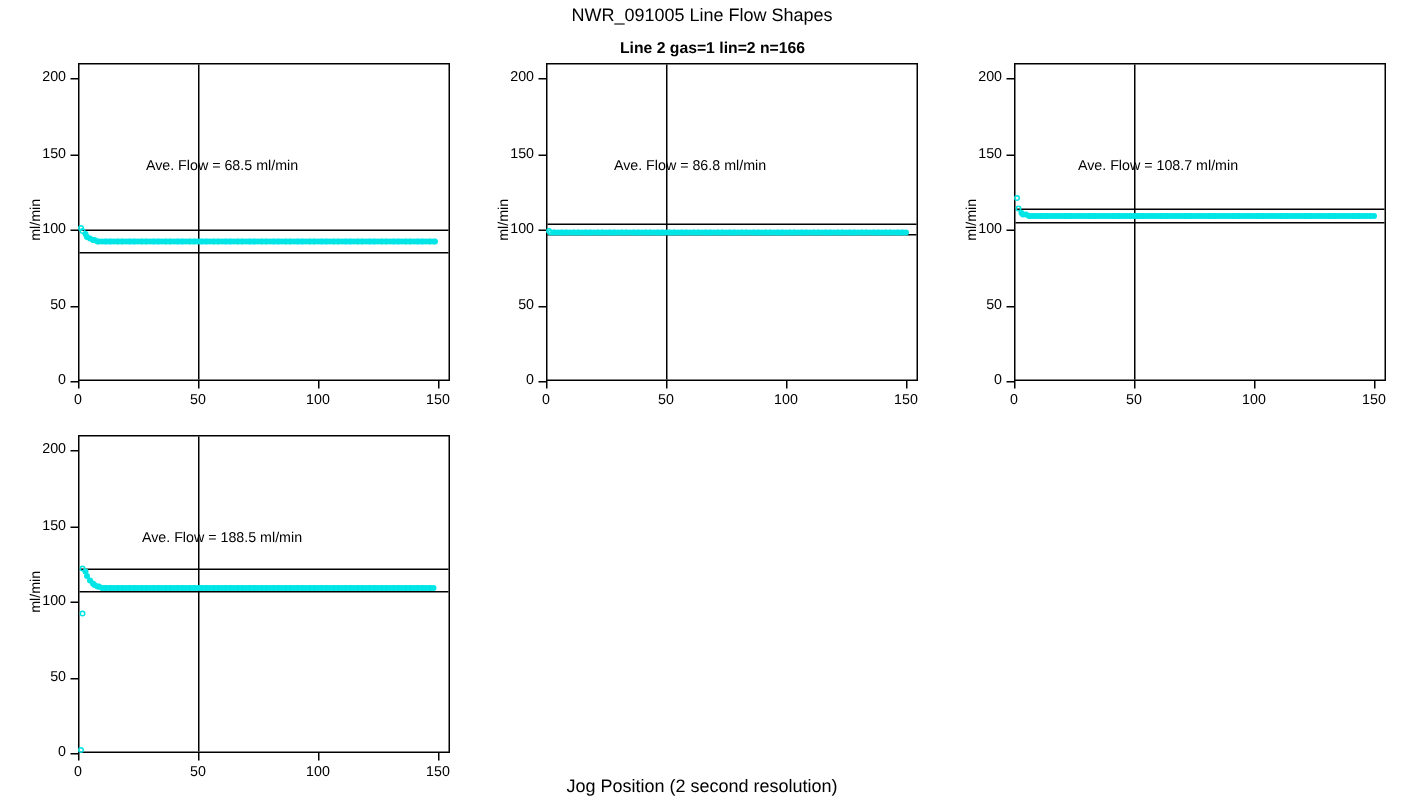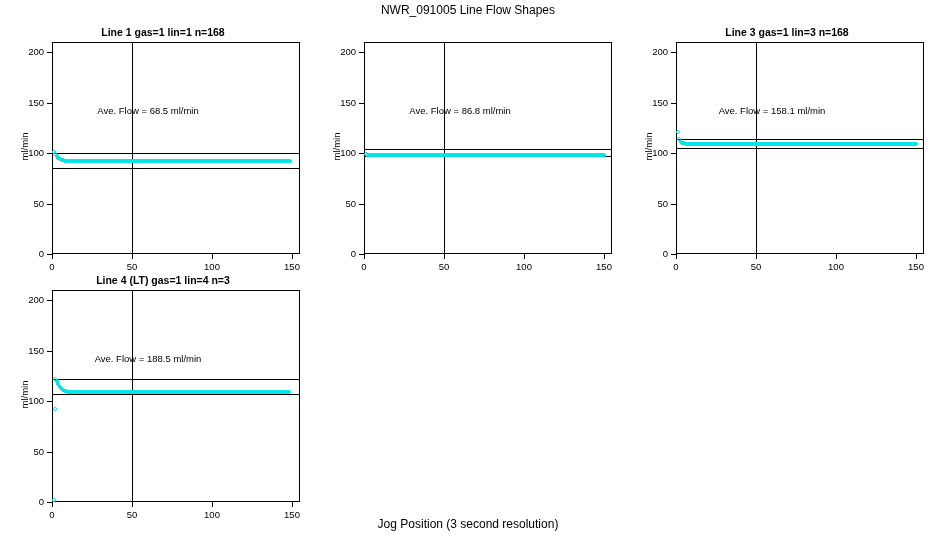--- a/index.html
+++ b/index.html
@@ -101,21 +101,20 @@
   .pt.open {
     background: transparent;
   }
 </style>
 </head>
 <body>
 
 <div id="figure-title">NWR_091005  Line Flow Shapes</div>
 
 <div class="panel" id="panel-0" style="left:18px; top:26px; width:290px; height:240px;">
-    <div class="panel-title">Line 1 gas=1 lin=1 n=168</div>
     <div class="plotbox" style="left: 34px; top: 16px; width: 248px; height: 212px;"></div>
     <div class="ylabel" style="left: -14px; top: 115px; width: 40px; text-align: center;">ml/min</div>
     <div class="tick" style="left: 29px; top: 228px; width: 5px; height: 1px;"></div>
     <div class="ytick-label" style="left: 0px; top: 222px; width: 26px;">0</div>
     <div class="tick" style="left: 29px; top: 177.524px; width: 5px; height: 1px;"></div>
     <div class="ytick-label" style="left: 0px; top: 171.524px; width: 26px;">50</div>
     <div class="tick" style="left: 29px; top: 127.048px; width: 5px; height: 1px;"></div>
     <div class="ytick-label" style="left: 0px; top: 121.048px; width: 26px;">100</div>
     <div class="tick" style="left: 29px; top: 76.5714px; width: 5px; height: 1px;"></div>
     <div class="ytick-label" style="left: 0px; top: 70.5714px; width: 26px;">150</div>
@@ -277,20 +276,21 @@
     <div class="pt" style="left: 260.8px; top: 132.619px; border-color: rgb(0, 229, 229); background: rgb(0, 229, 229);"></div>
     <div class="pt" style="left: 262.4px; top: 132.619px; border-color: rgb(0, 229, 229); background: rgb(0, 229, 229);"></div>
     <div class="pt" style="left: 264px; top: 132.619px; border-color: rgb(0, 229, 229); background: rgb(0, 229, 229);"></div>
     <div class="pt" style="left: 265.6px; top: 132.619px; border-color: rgb(0, 229, 229); background: rgb(0, 229, 229);"></div>
     <div class="pt" style="left: 267.2px; top: 132.619px; border-color: rgb(0, 229, 229); background: rgb(0, 229, 229);"></div>
     <div class="pt" style="left: 268.8px; top: 132.619px; border-color: rgb(0, 229, 229); background: rgb(0, 229, 229);"></div>
     <div class="pt" style="left: 270.4px; top: 132.619px; border-color: rgb(0, 229, 229); background: rgb(0, 229, 229);"></div>
     <div class="ann" style="left: 130px; top: 78.5714px; transform: translateX(-50%);">Ave. Flow =  68.5 ml/min</div>
   </div>
 <div class="panel" id="panel-1" style="left:330px; top:26px; width:290px; height:240px;">
+    <div class="panel-title">Line 2 gas=1 lin=2 n=166</div>
     <div class="plotbox" style="left: 34px; top: 16px; width: 248px; height: 212px;"></div>
     <div class="ylabel" style="left: -14px; top: 115px; width: 40px; text-align: center;">ml/min</div>
     <div class="tick" style="left: 29px; top: 228px; width: 5px; height: 1px;"></div>
     <div class="ytick-label" style="left: 0px; top: 222px; width: 26px;">0</div>
     <div class="tick" style="left: 29px; top: 177.524px; width: 5px; height: 1px;"></div>
     <div class="ytick-label" style="left: 0px; top: 171.524px; width: 26px;">50</div>
     <div class="tick" style="left: 29px; top: 127.048px; width: 5px; height: 1px;"></div>
     <div class="ytick-label" style="left: 0px; top: 121.048px; width: 26px;">100</div>
     <div class="tick" style="left: 29px; top: 76.5714px; width: 5px; height: 1px;"></div>
     <div class="ytick-label" style="left: 0px; top: 70.5714px; width: 26px;">150</div>
@@ -453,21 +453,20 @@
     <div class="pt" style="left: 262.4px; top: 126.562px; border-color: rgb(0, 229, 229); background: rgb(0, 229, 229);"></div>
     <div class="pt" style="left: 264px; top: 126.562px; border-color: rgb(0, 229, 229); background: rgb(0, 229, 229);"></div>
     <div class="pt" style="left: 265.6px; top: 126.562px; border-color: rgb(0, 229, 229); background: rgb(0, 229, 229);"></div>
     <div class="pt" style="left: 267.2px; top: 126.562px; border-color: rgb(0, 229, 229); background: rgb(0, 229, 229);"></div>
     <div class="pt" style="left: 268.8px; top: 126.562px; border-color: rgb(0, 229, 229); background: rgb(0, 229, 229);"></div>
     <div class="pt" style="left: 270.4px; top: 126.562px; border-color: rgb(0, 229, 229); background: rgb(0, 229, 229);"></div>
     <div class="pt" style="left: 272px; top: 126.562px; border-color: rgb(0, 229, 229); background: rgb(0, 229, 229);"></div>
     <div class="ann" style="left: 130px; top: 78.5714px; transform: translateX(-50%);">Ave. Flow =  86.8 ml/min</div>
   </div>
 <div class="panel" id="panel-2" style="left:642px; top:26px; width:290px; height:240px;">
-    <div class="panel-title">Line 3 gas=1 lin=3 n=168</div>
     <div class="plotbox" style="left: 34px; top: 16px; width: 248px; height: 212px;"></div>
     <div class="ylabel" style="left: -14px; top: 115px; width: 40px; text-align: center;">ml/min</div>
     <div class="tick" style="left: 29px; top: 228px; width: 5px; height: 1px;"></div>
     <div class="ytick-label" style="left: 0px; top: 222px; width: 26px;">0</div>
     <div class="tick" style="left: 29px; top: 177.524px; width: 5px; height: 1px;"></div>
     <div class="ytick-label" style="left: 0px; top: 171.524px; width: 26px;">50</div>
     <div class="tick" style="left: 29px; top: 127.048px; width: 5px; height: 1px;"></div>
     <div class="ytick-label" style="left: 0px; top: 121.048px; width: 26px;">100</div>
     <div class="tick" style="left: 29px; top: 76.5714px; width: 5px; height: 1px;"></div>
     <div class="ytick-label" style="left: 0px; top: 70.5714px; width: 26px;">150</div>
@@ -627,24 +626,23 @@
     <div class="pt" style="left: 257.6px; top: 115.962px; border-color: rgb(0, 229, 229); background: rgb(0, 229, 229);"></div>
     <div class="pt" style="left: 259.2px; top: 115.962px; border-color: rgb(0, 229, 229); background: rgb(0, 229, 229);"></div>
     <div class="pt" style="left: 260.8px; top: 115.962px; border-color: rgb(0, 229, 229); background: rgb(0, 229, 229);"></div>
     <div class="pt" style="left: 262.4px; top: 115.962px; border-color: rgb(0, 229, 229); background: rgb(0, 229, 229);"></div>
     <div class="pt" style="left: 264px; top: 115.962px; border-color: rgb(0, 229, 229); background: rgb(0, 229, 229);"></div>
     <div class="pt" style="left: 265.6px; top: 115.962px; border-color: rgb(0, 229, 229); background: rgb(0, 229, 229);"></div>
     <div class="pt" style="left: 267.2px; top: 115.962px; border-color: rgb(0, 229, 229); background: rgb(0, 229, 229);"></div>
     <div class="pt" style="left: 268.8px; top: 115.962px; border-color: rgb(0, 229, 229); background: rgb(0, 229, 229);"></div>
     <div class="pt" style="left: 270.4px; top: 115.962px; border-color: rgb(0, 229, 229); background: rgb(0, 229, 229);"></div>
     <div class="pt" style="left: 272px; top: 115.962px; border-color: rgb(0, 229, 229); background: rgb(0, 229, 229);"></div>
-    <div class="ann" style="left: 130px; top: 78.5714px; transform: translateX(-50%);">Ave. Flow =  158.1  ml/min</div>
+    <div class="ann" style="left: 130px; top: 78.5714px; transform: translateX(-50%);">Ave. Flow =  108.7  ml/min</div>
   </div>
 <div class="panel" id="panel-3" style="left:18px; top:274px; width:290px; height:240px;">
-    <div class="panel-title">Line 4 (LT) gas=1 lin=4 n=3</div>
     <div class="plotbox" style="left: 34px; top: 16px; width: 248px; height: 212px;"></div>
     <div class="ylabel" style="left: -14px; top: 115px; width: 40px; text-align: center;">ml/min</div>
     <div class="tick" style="left: 29px; top: 228px; width: 5px; height: 1px;"></div>
     <div class="ytick-label" style="left: 0px; top: 222px; width: 26px;">0</div>
     <div class="tick" style="left: 29px; top: 177.524px; width: 5px; height: 1px;"></div>
     <div class="ytick-label" style="left: 0px; top: 171.524px; width: 26px;">50</div>
     <div class="tick" style="left: 29px; top: 127.048px; width: 5px; height: 1px;"></div>
     <div class="ytick-label" style="left: 0px; top: 121.048px; width: 26px;">100</div>
     <div class="tick" style="left: 29px; top: 76.5714px; width: 5px; height: 1px;"></div>
     <div class="ytick-label" style="left: 0px; top: 70.5714px; width: 26px;">150</div>
@@ -806,13 +804,13 @@
     <div class="pt" style="left: 259.2px; top: 116.467px; border-color: rgb(0, 229, 229); background: rgb(0, 229, 229);"></div>
     <div class="pt" style="left: 260.8px; top: 116.467px; border-color: rgb(0, 229, 229); background: rgb(0, 229, 229);"></div>
     <div class="pt" style="left: 262.4px; top: 116.467px; border-color: rgb(0, 229, 229); background: rgb(0, 229, 229);"></div>
     <div class="pt" style="left: 264px; top: 116.467px; border-color: rgb(0, 229, 229); background: rgb(0, 229, 229);"></div>
     <div class="pt" style="left: 265.6px; top: 116.467px; border-color: rgb(0, 229, 229); background: rgb(0, 229, 229);"></div>
     <div class="pt" style="left: 267.2px; top: 116.467px; border-color: rgb(0, 229, 229); background: rgb(0, 229, 229);"></div>
     <div class="pt" style="left: 268.8px; top: 116.467px; border-color: rgb(0, 229, 229); background: rgb(0, 229, 229);"></div>
     <div class="ann" style="left: 130px; top: 78.5714px; transform: translateX(-50%);">Ave. Flow =  188.5 ml/min</div>
   </div>
 
-<div id="figure-xlabel">Jog Position (3 second resolution)</div>
+<div id="figure-xlabel">Jog Position (2 second resolution)</div>
 
 </body></html>

